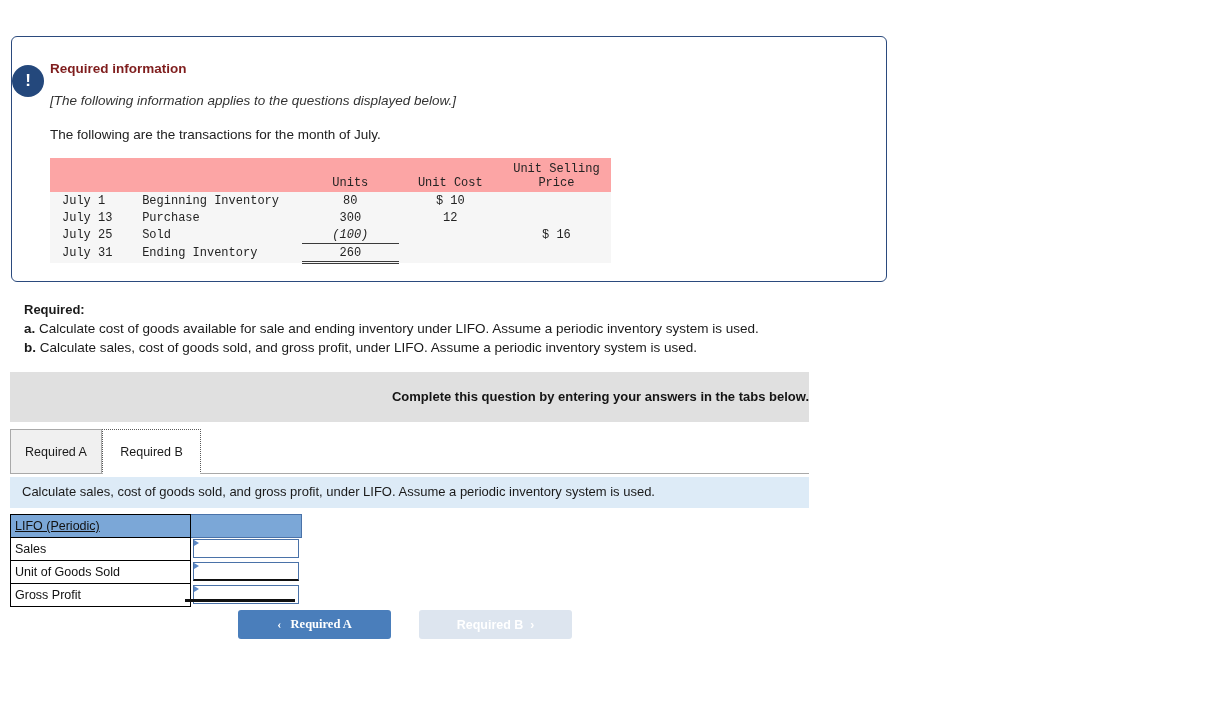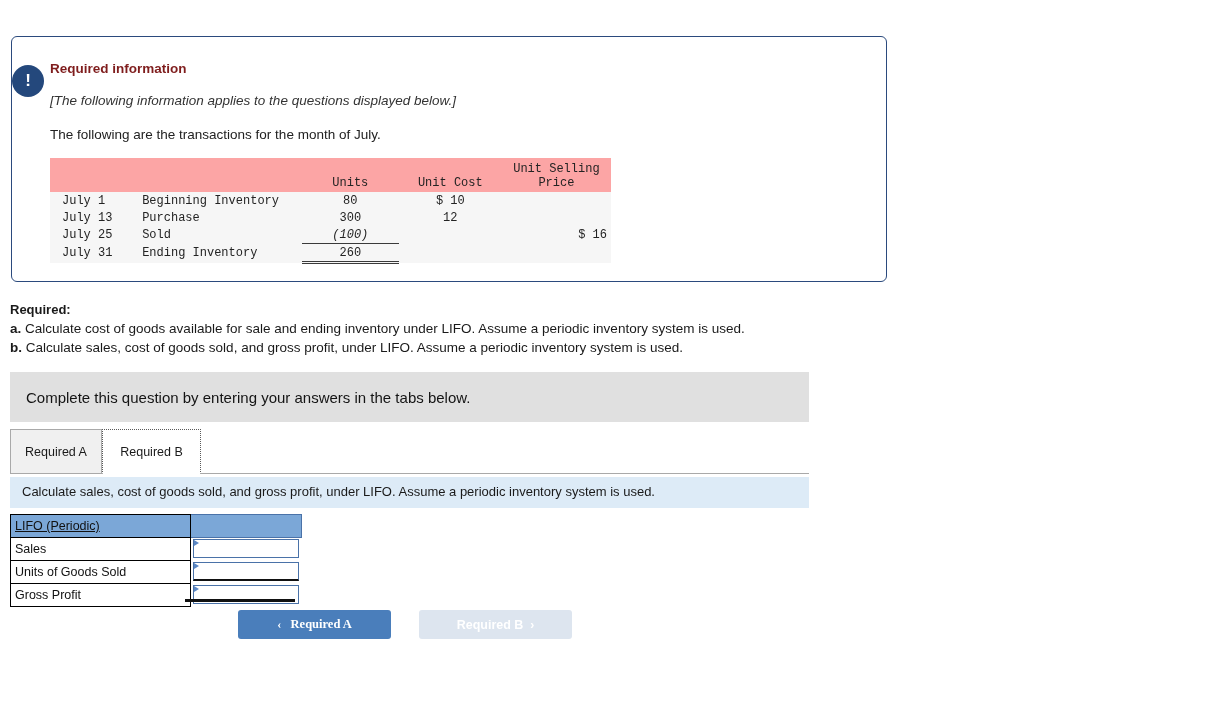--- a/index.html
+++ b/index.html
@@ -82,32 +82,32 @@
   }
   #txn-table tbody td {
     background: #f6f6f6;
     padding: 1px 4px;
     height: 15px;
   }
   .c-date   { width: 78px; padding-left: 12px !important; }
   .c-desc   { width: 168px; }
   .c-units  { width: 96px; text-align: center; }
   .c-cost   { width: 104px; text-align: center; }
-  .c-price  { width: 108px; text-align: right; }
+  .c-price  { width: 108px; text-align: center; }
   .hdr-center { text-align: center; }
   .ul-single { border-bottom: 1px solid #3a3a3a; }
   .ul-double {
     border-bottom: 3px double #3a3a3a;
   }
   .cell-pad-units { padding-bottom: 1px !important; font-style: italic; }
 
   
   #required-block {
     position: absolute;
-    left: 10px;
+    left: 24px;
     top: 302px;
     width: 900px;
   }
   #required-label {
     font-weight: bold;
     font-size: 13px;
     margin-bottom: 2px;
   }
   .req-line {
     font-size: 13.5px;
@@ -120,24 +120,25 @@
   #complete-bar {
     position: absolute;
     left: 10px;
     top: 372px;
     width: 799px;
     height: 50px;
     background: #e0e0e0;
     box-sizing: border-box;
   }
   #complete-bar-text {
-    font-weight: normal;
-    font-size: 15px;
+    font-weight: bold;
+    font-size: 13px;
     color: #141414;
     padding: 17px 0 0 16px;
+    text-align: right;
   }
 
   
   #tab-strip {
     position: absolute;
     left: 10px;
     top: 429px;
     width: 799px;
     height: 45px;
     border-bottom: 1px solid #a9a9a9;
@@ -379,21 +380,21 @@
       <td class="ag-head-blank"></td>
     </tr>
     <tr>
       <td class="ag-label">Sales</td>
       <td class="ag-input-cell">
         <input class="ans-input" type="text" value="" style="">
         <span class="tri-marker"></span>
       </td>
     </tr>
     <tr>
-      <td class="ag-label">Units of Goods Sold</td>
+      <td class="ag-label">Unit of Goods Sold</td>
       <td class="ag-input-cell">
         <input class="ans-input thick-under" type="text" value="" style="">
         <span class="tri-marker"></span>
       </td>
     </tr>
     <tr>
       <td class="ag-label">Gross Profit</td>
       <td class="ag-input-cell">
         <input class="ans-input" type="text" value="" style="">
         <span class="tri-marker"></span>

